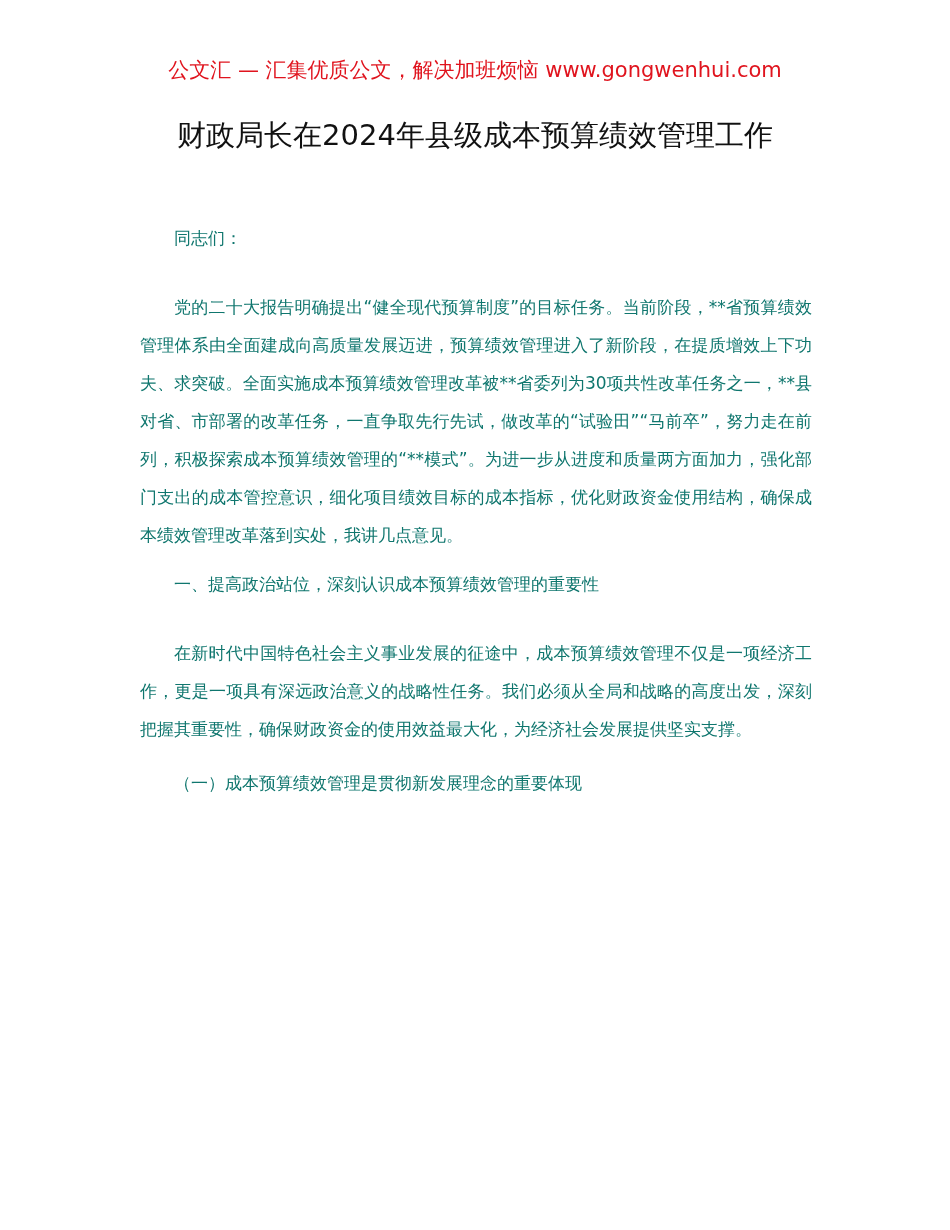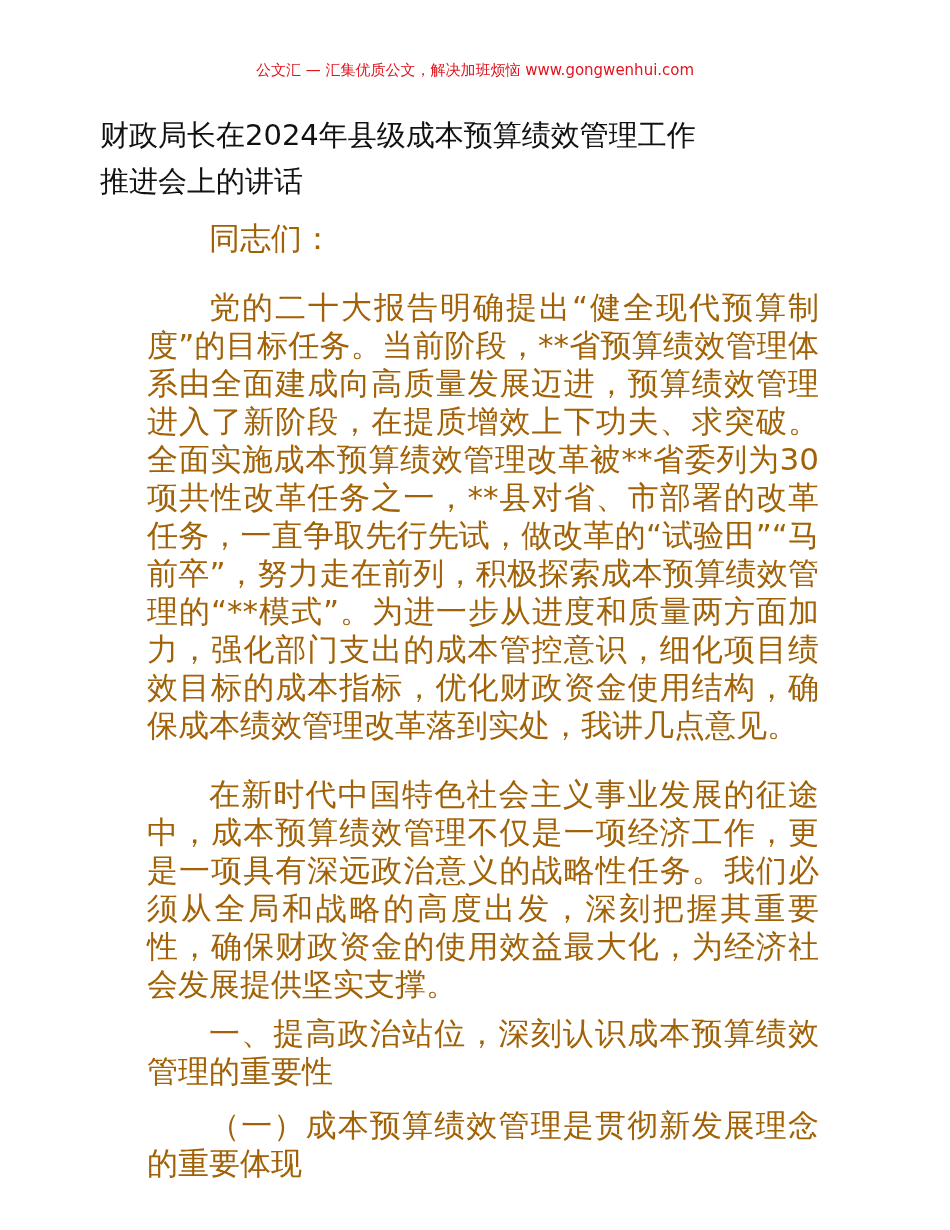--- a/index.html
+++ b/index.html
@@ -22,45 +22,45 @@
       width: 950px;
       height: 1230px;
       background: #ffffff;
     }
     .watermark-header {
       position: absolute;
       top: 58px;
       left: 0;
       width: 950px;
       text-align: center;
-      font-size: 15px;
+      font-size: 21px;
       line-height: 24px;
       color: #e0141e;
       letter-spacing: 0px;
     }
     .doc-title {
       position: absolute;
       top: 112px;
       left: 100px;
       width: 750px;
-      text-align: left;
+      text-align: center;
       font-size: 29px;
       line-height: 46px;
       color: #111111;
       font-weight: normal;
       margin: 0;
     }
     .doc-body {
       position: absolute;
       top: 219px;
-      left: 147px;
+      left: 140px;
       width: 672px;
-      font-size: 31px;
+      font-size: 17px;
       line-height: 38px;
-      color: #a16207;
+      color: #0f766e;
     }
     .para {
       margin: 0;
       text-indent: 2em;
       text-align: justify;
       text-justify: inter-character;
     }
     .para.greeting { margin-bottom: 11px; }
     .para.body-text { margin-bottom: 11px; margin-top: 31px; }
     .para.heading-1 { margin-bottom: 11px; }
@@ -68,28 +68,27 @@
   </style>
 </head>
 <body>
 
 <div class="page">
 
   <div class="watermark-header">公文汇 — 汇集优质公文，解决加班烦恼 www.gongwenhui.com</div>
 
   <h1 class="doc-title">
     <div>财政局长在2024年县级成本预算绩效管理工作</div>
-    <div>推进会上的讲话</div>
   </h1>
 
   <div class="doc-body">
     <p class="para greeting">同志们：</p>
 
     <p class="para body-text">党的二十大报告明确提出“健全现代预算制度”的目标任务。当前阶段，**省预算绩效管理体系由全面建成向高质量发展迈进，预算绩效管理进入了新阶段，在提质增效上下功夫、求突破。全面实施成本预算绩效管理改革被**省委列为30项共性改革任务之一，**县对省、市部署的改革任务，一直争取先行先试，做改革的“试验田”“马前卒”，努力走在前列，积极探索成本预算绩效管理的“**模式”。为进一步从进度和质量两方面加力，强化部门支出的成本管控意识，细化项目绩效目标的成本指标，优化财政资金使用结构，确保成本绩效管理改革落到实处，我讲几点意见。</p>
 
+    <p class="para heading-1">一、提高政治站位，深刻认识成本预算绩效管理的重要性</p>
+
     <p class="para body-text">在新时代中国特色社会主义事业发展的征途中，成本预算绩效管理不仅是一项经济工作，更是一项具有深远政治意义的战略性任务。我们必须从全局和战略的高度出发，深刻把握其重要性，确保财政资金的使用效益最大化，为经济社会发展提供坚实支撑。</p>
-
-    <p class="para heading-1">一、提高政治站位，深刻认识成本预算绩效管理的重要性</p>
 
     <p class="para heading-2">（一）成本预算绩效管理是贯彻新发展理念的重要体现</p>
   </div>
 
 </div>
 
 </body></html>

